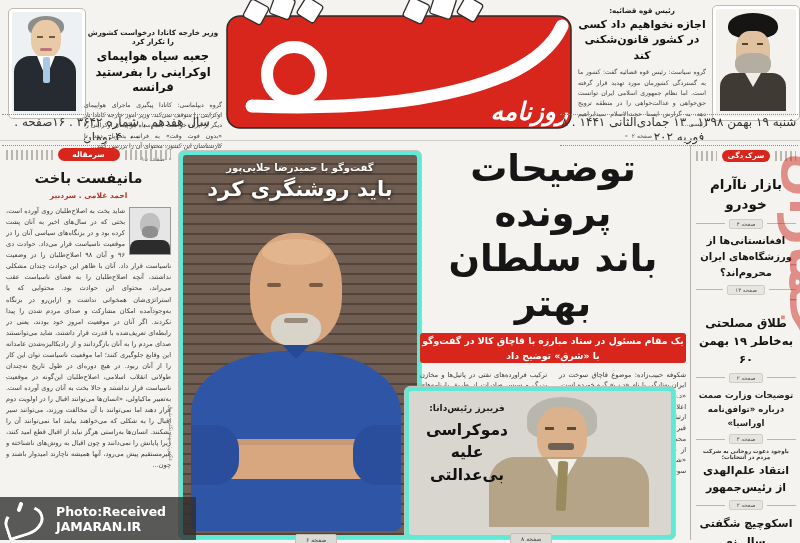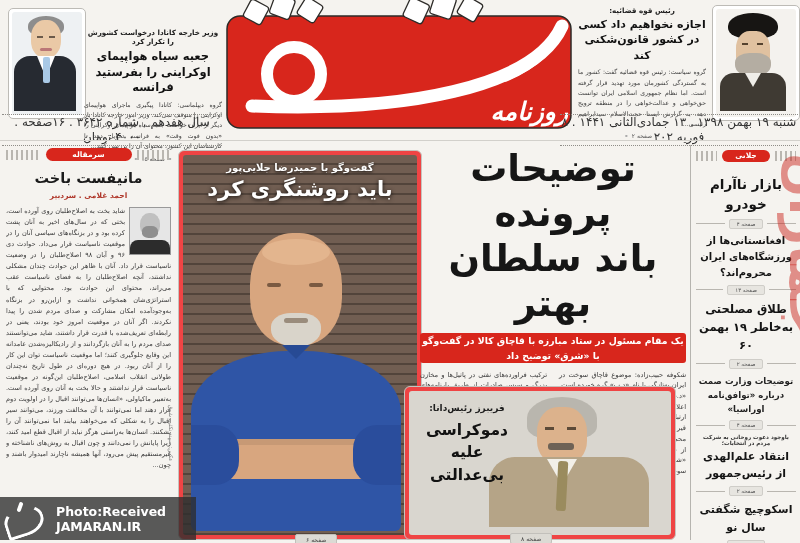--- a/index.html
+++ b/index.html
@@ -1,20 +1,20 @@
 <!DOCTYPE html>
 <html lang="fa"><head>
 <meta charset="utf-8">
 <style>
   html,body{margin:0;padding:0;}
   body{width:800px;height:543px;background:#e8e6e1;font-family:"DejaVu Sans","Liberation Sans",sans-serif;}
   #page{position:relative;width:800px;height:543px;background:#f5f3ef;overflow:hidden;}
   .rtl{direction:rtl;}
   .abs{position:absolute;}
-  .card{background:#ef4444;border:1px solid #c6c4bf;border-radius:6px;}
+  .card{background:#5eead4;border:1px solid #c6c4bf;border-radius:6px;}
   .pill{background:#d8261c;color:#fff;border-radius:8px;text-align:center;font-weight:bold;position:relative;}
   .pill:after{content:"";position:absolute;left:50%;bottom:-4px;margin-left:-4px;border:4px solid transparent;border-top-color:#d8261c;}
   .ticks{height:10px;flex:1;background:repeating-linear-gradient(90deg,#b9b6b0 0 2px,transparent 2px 5px);}
   .secthead{display:flex;align-items:center;gap:5px;}
   .pageref{font-size:6px;color:#555;text-align:center;}
   .pageref:before,.pageref:after{content:"▪";color:#aaa;font-size:4px;margin:0 4px;vertical-align:middle;}
   .divider{display:flex;align-items:center;gap:4px;margin:4px 0;}
   .divider:before,.divider:after{content:"";flex:1;border-top:1px solid #b9b6b0;}
   .divlabel{font-size:5.5px;color:#555;background:#e7e5e0;border:1px solid #cfcdc8;border-radius:2px;padding:0 7px;line-height:8px;}
   .bodytext{font-size:6.6px;line-height:1.68;color:#3a3a3a;text-align:justify;}
@@ -90,21 +90,21 @@
       <div class="abs" style="left:29px;top:64px;width:16px;height:14px;background:#efede8;clip-path:polygon(0 0,100% 0,50% 100%);"></div>
     </div>
   </div>
   <div class="abs issuebar rtl" style="left:560px;top:114px;width:238px;">شنبه ۱۹ بهمن ۱۳۹۸ . ۱۳ جمادی‌الثانی ۱۴۴۱ . ۸ فوریه ۲۰۲</div>
 
   <div class="abs" style="left:0;top:140px;width:800px;border-top:1px solid #d2d0cb;"></div>
 
   <div class="abs rtl" style="left:6px;top:148px;width:165px;height:392px;overflow:hidden;">
     <div class="secthead">
       <div class="ticks"></div>
-      <div class="pill" style="width:86px;font-size:7.5px;line-height:13px;">سرمقاله</div>
+      <div class="pill" style="width:62px;font-size:7.5px;line-height:13px;">سرمقاله</div>
       <div class="ticks"></div>
     </div>
     <div style="text-align:center;font-size:14.5px;font-weight:bold;color:#1b1b1b;margin-top:9px;">مانیفست باخت</div>
     <div style="text-align:center;font-size:7.5px;font-weight:bold;color:#b0392c;margin:5px 0 6px;">احمد غلامی . سردبیر</div>
     <div class="bodytext">
       <span style="float:right;width:40px;height:46px;margin:1px 0 2px 4px;background:#e6e6e6;border:1px solid #999;position:relative;display:block;overflow:hidden;">
         <span class="abs" style="left:10px;top:5px;width:20px;height:24px;background:#c0c0c0;border-radius:45%;"></span>
         <span class="abs" style="left:12px;top:18px;width:16px;height:12px;background:#8e8e8e;border-radius:40%;"></span>
         <span class="abs" style="left:0;top:32px;width:40px;height:14px;background:#2c2c2c;border-radius:8px 8px 0 0;"></span>
       </span>
@@ -166,39 +166,39 @@
         </div>
       </div>
     </div>
   </div>
   <div class="refpill" style="top:533px;left:510px;transform:none;">صفحه ۸</div>
 
   <div class="abs" style="left:690px;top:145px;width:1px;height:395px;background:#b6b4af;"></div>
   <div class="abs rtl" style="left:696px;top:150px;width:100px;height:390px;text-align:center;">
     <div class="secthead">
       <div class="ticks"></div>
-      <div class="pill" style="width:48px;font-size:7.5px;line-height:12px;">جلایی</div>
+      <div class="pill" style="width:48px;font-size:7.5px;line-height:12px;">سرکردگی</div>
       <div class="ticks"></div>
     </div>
 
     <div style="margin-top:12px;">
       <div style="font-size:13.5px;font-weight:bold;color:#141414;line-height:1.5;">بازار ناآرام خودرو</div>
       <div class="divider">
           <span class="divlabel">صفحه ۴</span>
         </div>
     </div>
 
     <div style="margin-top:4px;">
       <div style="font-size:10px;font-weight:bold;color:#141414;line-height:1.6;">افغانستانی‌ها از ورزشگاه‌های ایران محروم‌اند؟</div>
       <div class="divider">
           <span class="divlabel">صفحه ۱۳</span>
         </div>
     </div>
 
-    <div style="margin-top:5px;">
+    <div style="margin-top:19px;">
       <div style="font-size:11.5px;font-weight:bold;color:#141414;line-height:1.6;">طلاق مصلحتی به‌خاطر ۱۹ بهمن ۶۰</div>
       <div class="divider">
           <span class="divlabel">صفحه ۲</span>
         </div>
     </div>
 
     <div style="margin-top:5px;">
       <div style="font-size:8.6px;font-weight:600;color:#222;line-height:1.65;">توضیحات وزارت صمت درباره «توافق‌نامه اوراسیا»</div>
       <div class="divider">
           <span class="divlabel">صفحه ۴</span>

